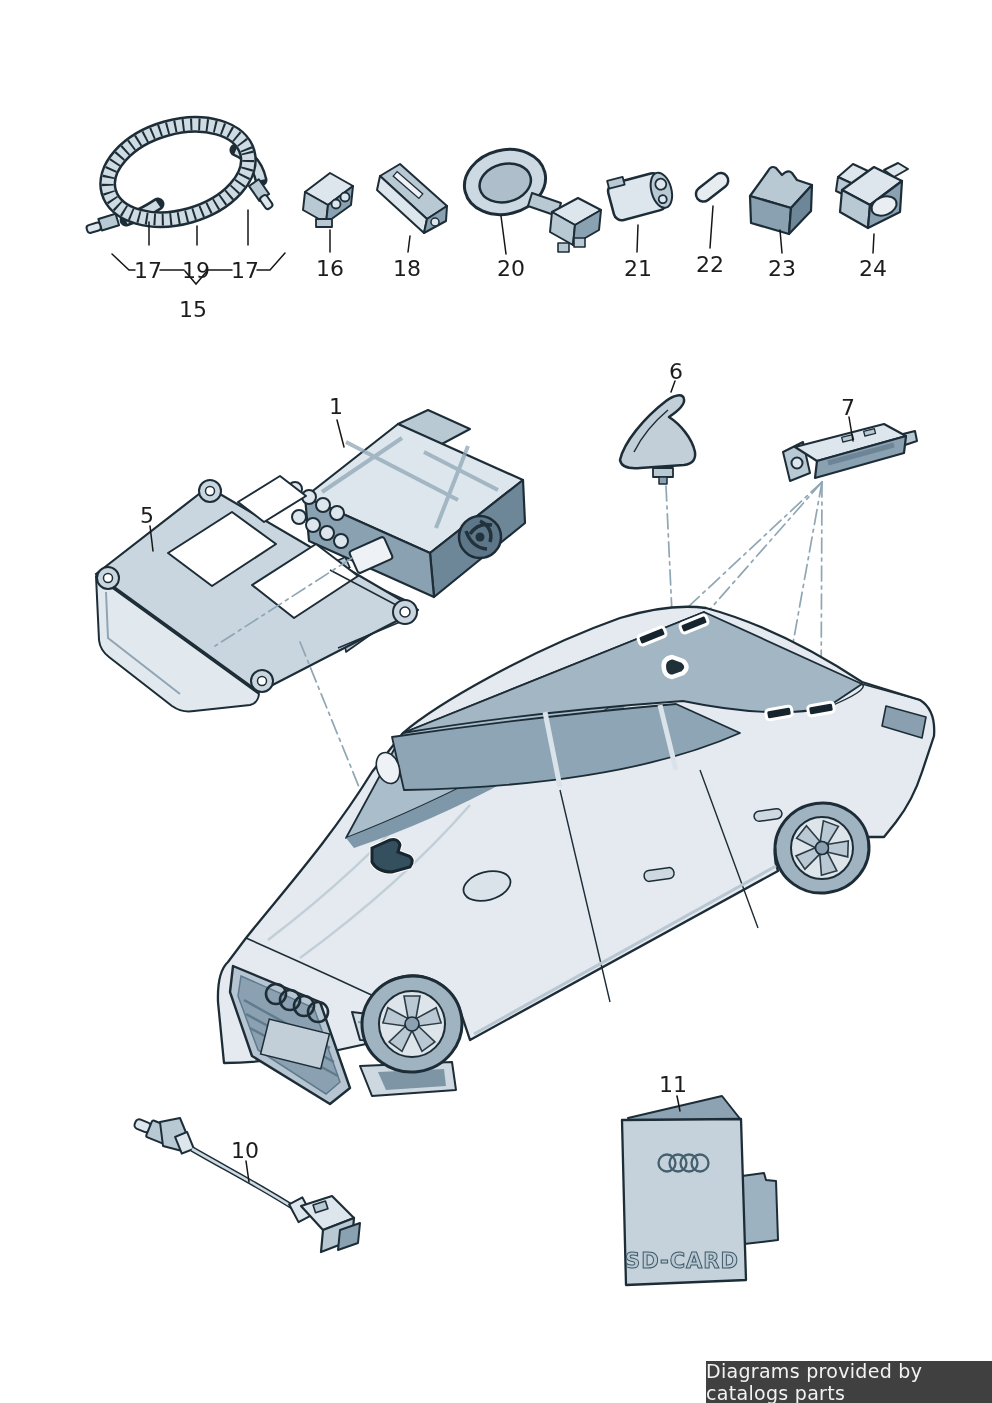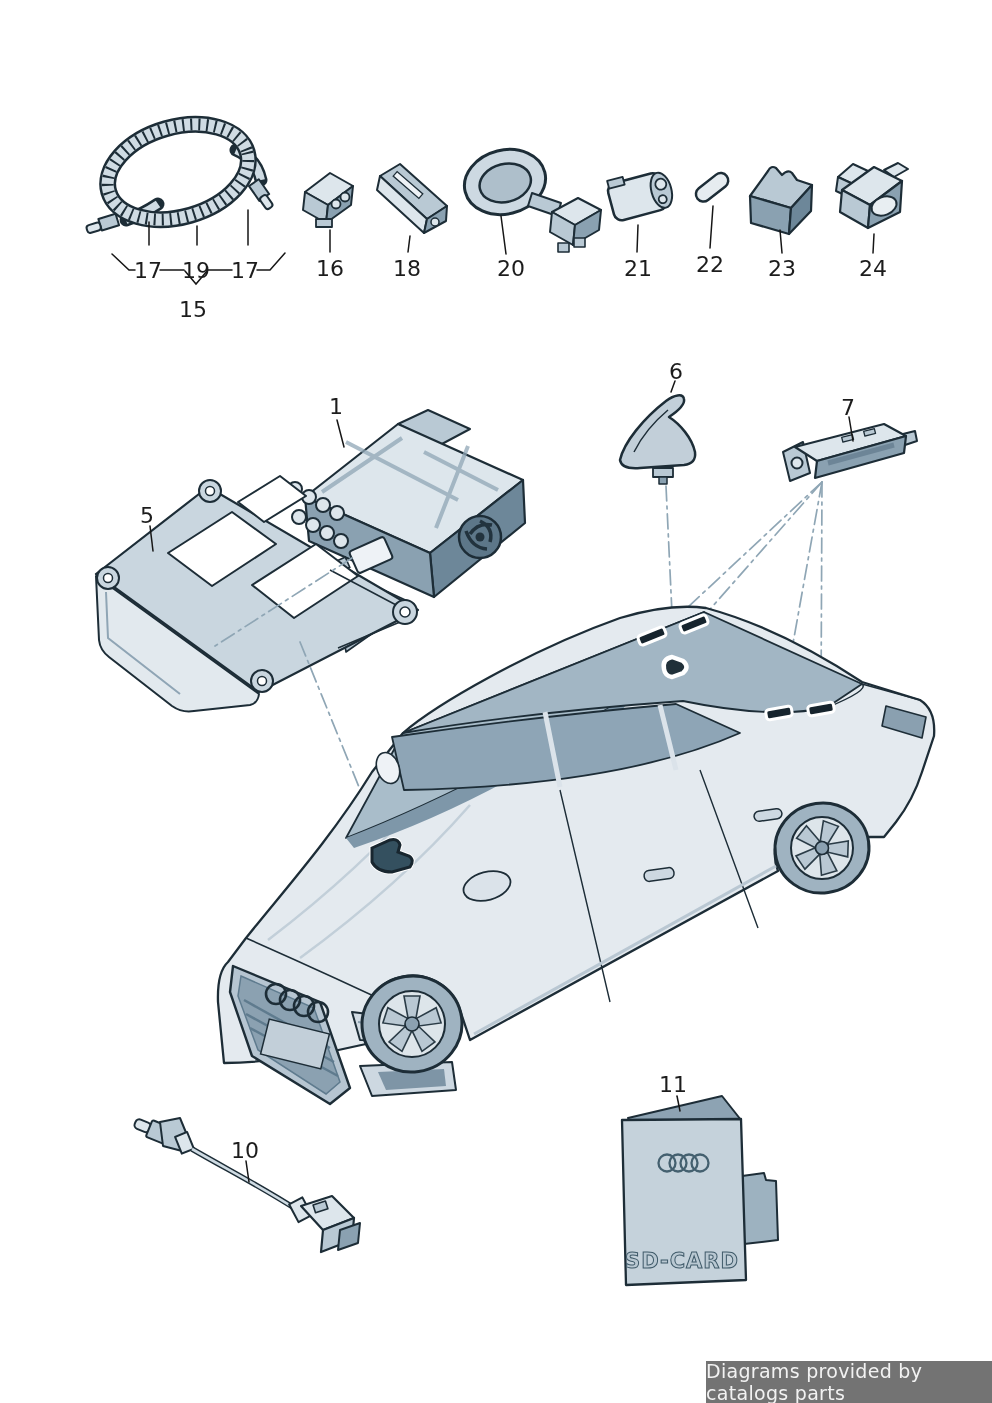--- a/index.html
+++ b/index.html
@@ -7,21 +7,21 @@
         font-family:"DejaVu Sans","Liberation Sans",sans-serif;}
   svg text{font-family:"DejaVu Sans","Liberation Sans",sans-serif;}
   .callout{font-size:22px;fill:#1c1c1c;text-anchor:middle;}
   .ld{stroke:#161616;stroke-width:1.5;fill:none;stroke-linecap:round;}
   .dd{stroke:#8fa6b5;stroke-width:1.7;fill:none;stroke-dasharray:15 5 3 5;stroke-linecap:round;}
   .ol{stroke:#1d2d37;stroke-linejoin:round;stroke-linecap:round;}
   .fl{fill:#dde6ec;}  
   .fm{fill:#b9c9d4;}  
   .fd{fill:#8aa1b1;}  
   .fx{fill:#6d8799;}  
-  .footer{position:absolute;left:706px;top:1361px;width:286px;height:42px;background:#737373;
+  .footer{position:absolute;left:706px;top:1361px;width:286px;height:42px;background:#404040;
           display:flex;align-items:center;justify-content:center;}
   .footer span{color:#f2f2f2;font-size:19px;letter-spacing:.3px;}
 </style>
 </head>
 <body>
 
 <div class="page">
 <svg width="992" height="1403" viewBox="0 0 992 1403">
 
   <g>

